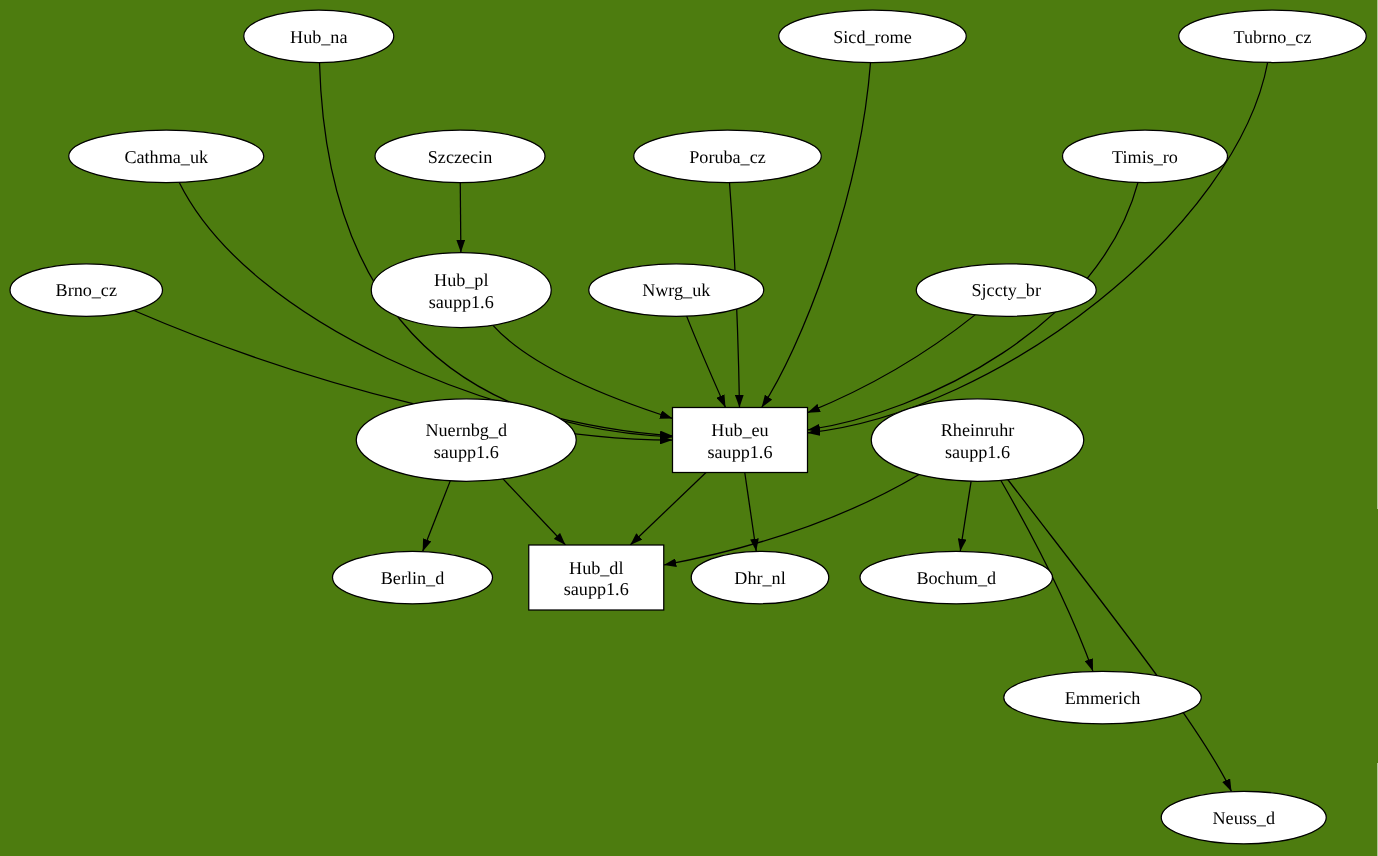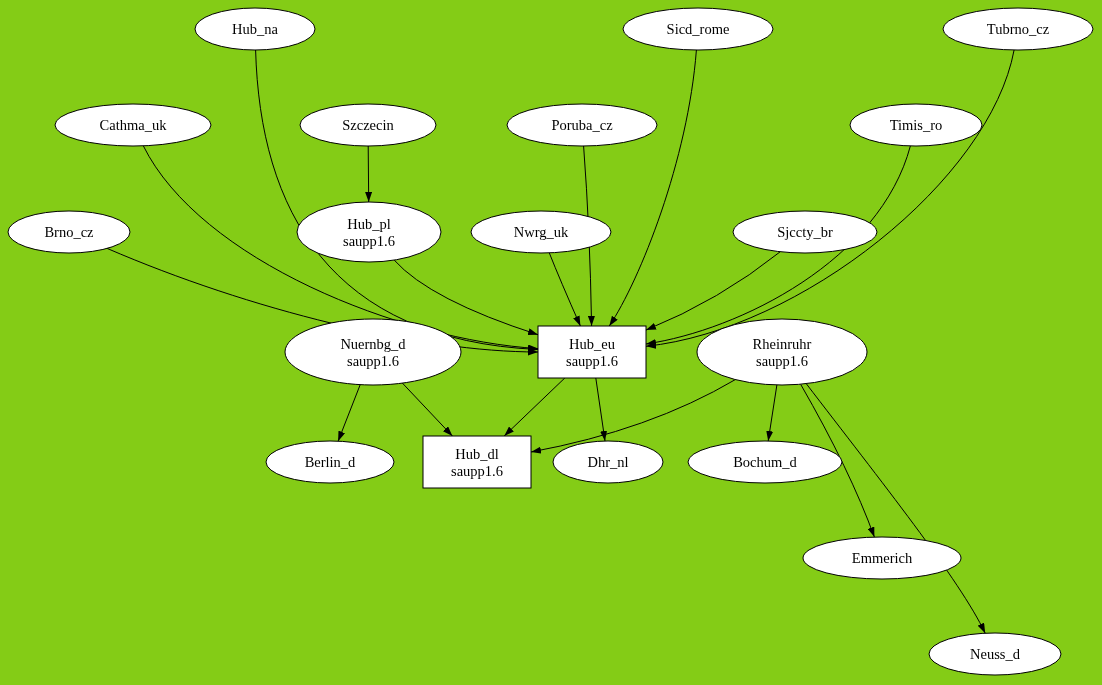--- a/index.html
+++ b/index.html
@@ -3,21 +3,21 @@
 <meta charset="utf-8">
 <style>
   html, body {
     margin: 0;
     padding: 0;
     background: #ffffff;
   }
   .canvas-wrap {
     width: 1102px;
     height: 685px;
-    background: #84cc16;
+    background: #4d7c0f;
     position: relative;
     overflow: hidden;
   }
   svg {
     display: block;
   }
   .node-label {
     font-family: "Liberation Serif", "DejaVu Serif", serif;
     font-size: 14.5px;
     fill: #000000;

